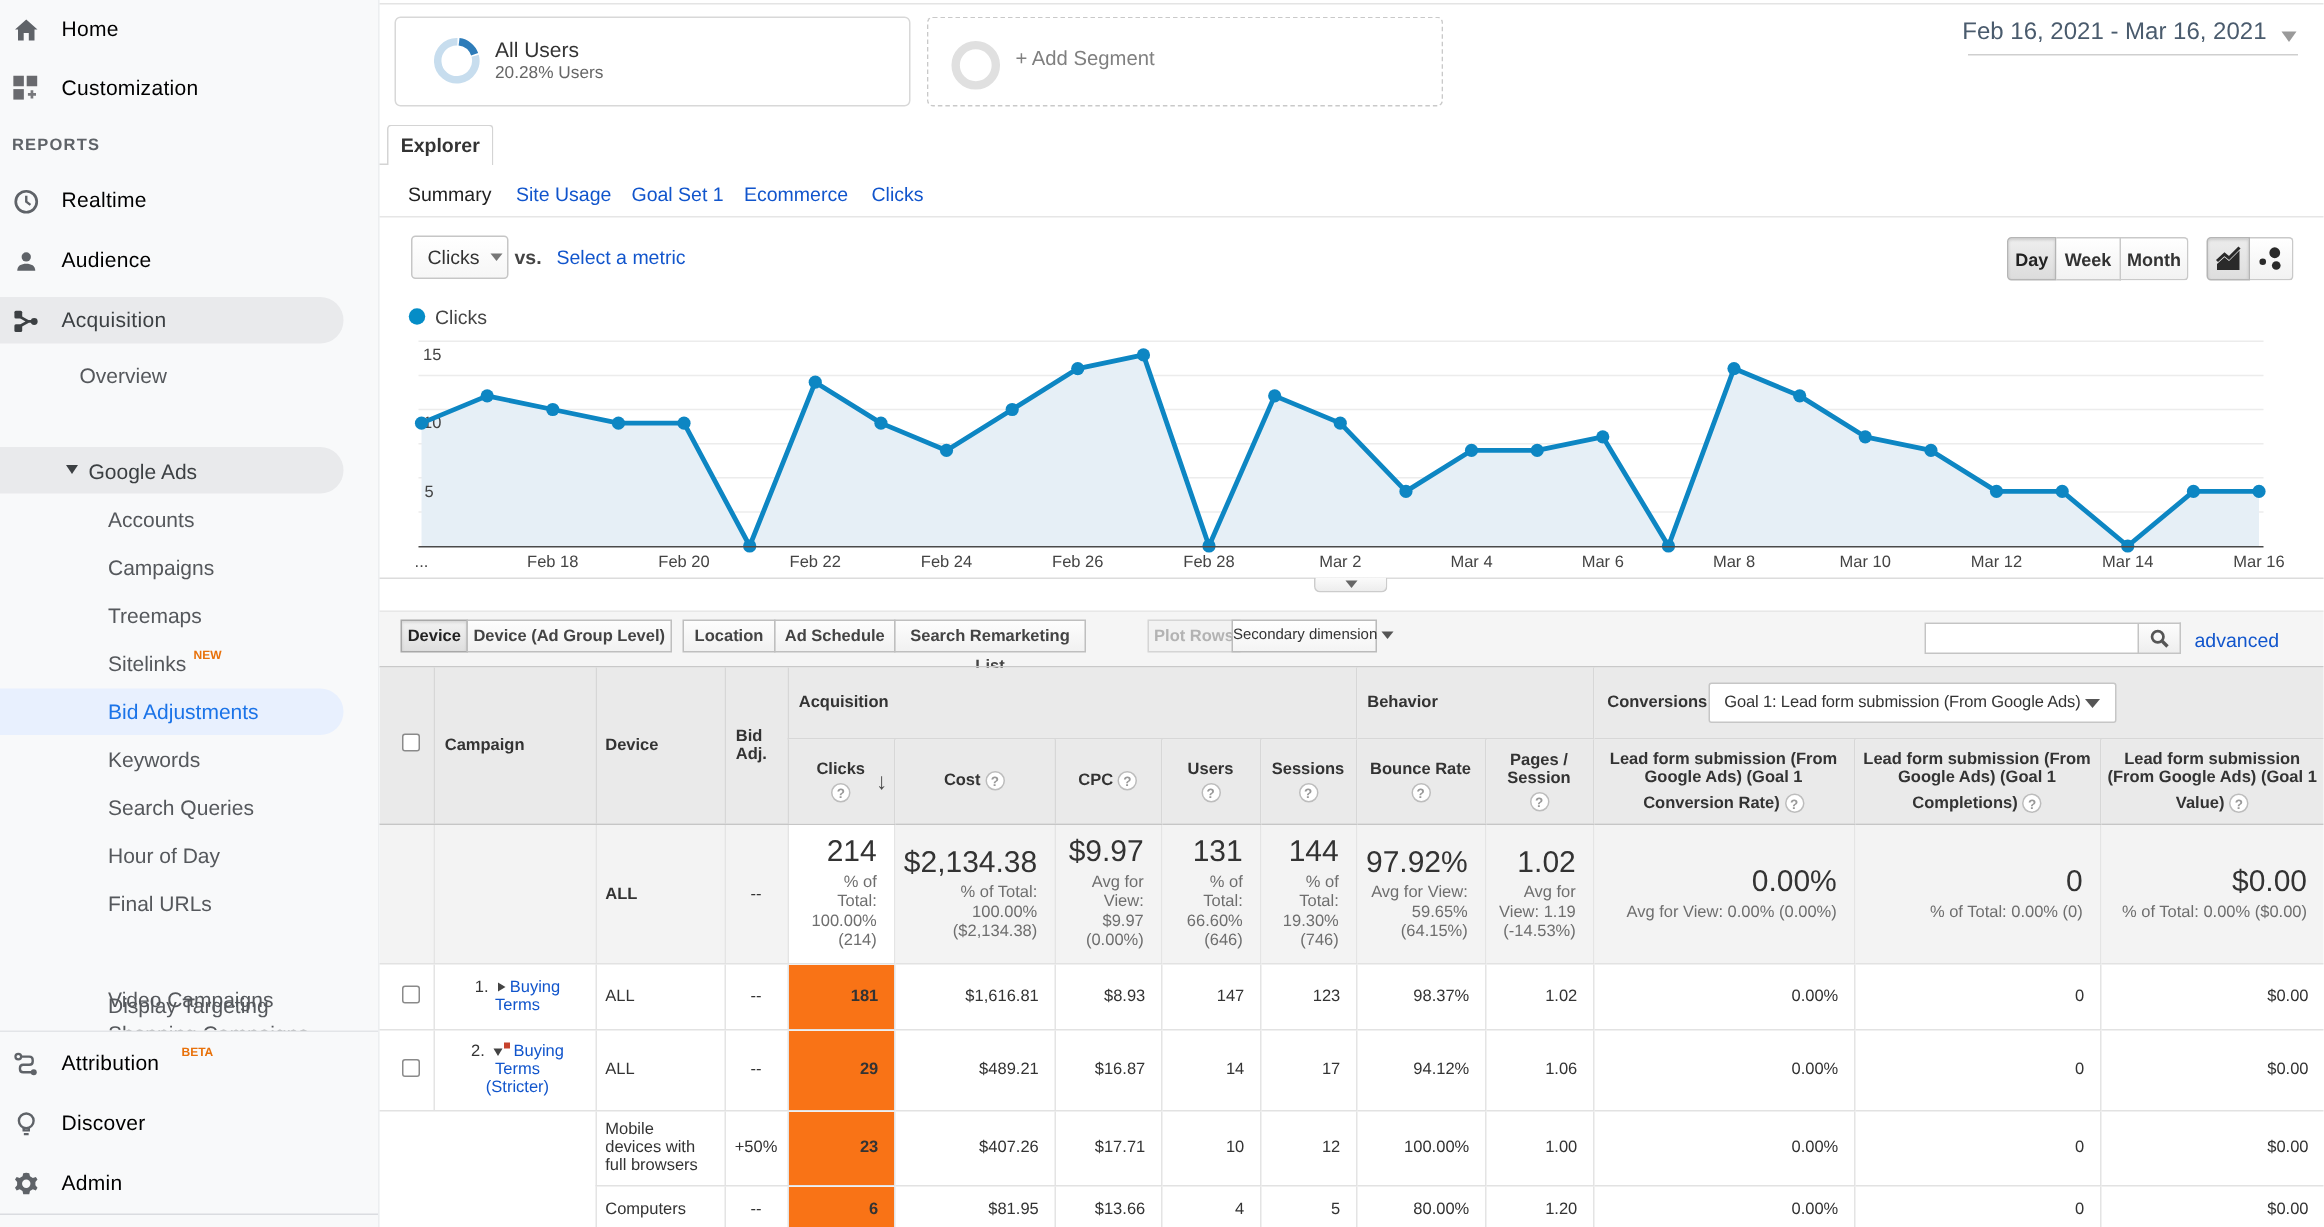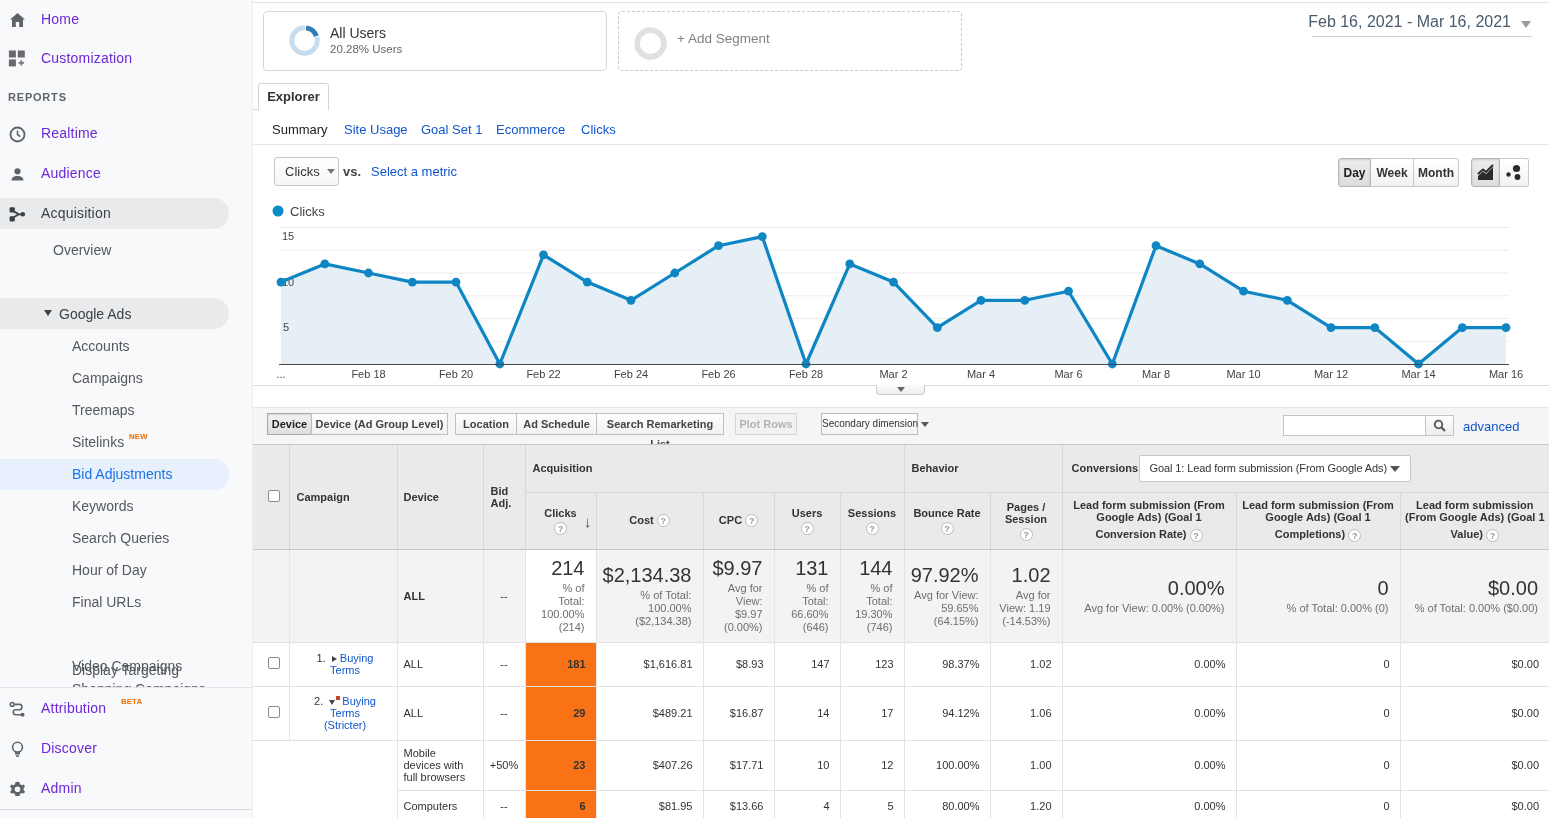--- a/index.html
+++ b/index.html
@@ -6,21 +6,21 @@
 html,body { width:1549px; height:818px; overflow:hidden; background:#fff;
   font-family:"Liberation Sans", sans-serif; }
 .abs { position:absolute; }
 a { text-decoration:none; color:#15c; }
 .tri-r { display:inline-block; width:0; height:0; border-top:4px solid transparent; border-bottom:4px solid transparent; border-left:6px solid #3c4043; }
 .tri-d { display:inline-block; width:0; height:0; border-left:4.5px solid transparent; border-right:4.5px solid transparent; border-top:6px solid #3c4043; }
 
 #sidebar { position:absolute; left:0; top:0; width:253px; height:818px; background:#f8f9fa; border-right:1px solid #eceef0; }
 .navtop { position:absolute; left:0; height:40px; width:253px; }
 .navtop .ic { position:absolute; left:8px; top:11px; width:19px; height:19px; }
-.navtop .tx { position:absolute; left:41px; top:11px; font-size:14px; color:#6d28d9; letter-spacing:.2px; }
+.navtop .tx { position:absolute; left:41px; top:11px; font-size:14px; color:#000000; letter-spacing:.2px; }
 .navsub { position:absolute; left:0; height:32px; width:253px; font-size:14px; color:#55585c; }
 .pill { position:absolute; left:0; width:229px; background:#e9eaec; border-radius:0 18px 18px 0; }
 
 .hdrbtn { position:absolute; top:413px; height:22px; font-size:11px; font-weight:bold; color:#444; background:linear-gradient(#fdfdfd,#f1f1f1); border:1px solid #bfbfbf; text-align:center; }
 
 #dt { border-collapse:collapse; table-layout:fixed; width:1296px; font-size:11px; color:#333; }
 #dt td { border-left:1px solid #e4e4e4; vertical-align:middle; overflow:hidden; }
 #dt tr.hd td { background:#eaeaea; border-left:1px solid #d7d7d7; font-weight:bold; }
 #dt td.grp { border-bottom:1px solid #d7d7d7; }
 #dt tr.cols td { border-bottom:1px solid #c6c6c6; }
@@ -281,21 +281,21 @@
   <div class="abs" style="left:623px; top:385px; width:49px; height:10px; background:linear-gradient(#fbfbfb,#ededed); border:1px solid #ccc; border-top:none; border-radius:0 0 4px 4px;">
     <span class="tri-d" style="display:block; margin:2px auto 0; border-left-width:4px; border-right-width:4px; border-top-width:5px; border-top-color:#666;"></span>
   </div>
 
   <div class="abs" style="left:0; top:407px; width:1296px; height:37px; background:#f5f5f5; border-top:1px solid #e7e7e7;"></div>
   <div class="hdrbtn" style="left:14px; width:45px; background:linear-gradient(#f2f2f2,#dfdfdf); border-color:#a8a8a8; box-shadow:inset 0 1px 2px rgba(0,0,0,.12); line-height:20px; color:#222;">Device</div>
   <div class="hdrbtn" style="left:58px; width:137px; line-height:20px;">Device (Ad Group Level)</div>
   <div class="hdrbtn" style="left:202px; width:62px; line-height:20px;">Location</div>
   <div class="hdrbtn" style="left:263px; width:81px; line-height:20px;">Ad Schedule</div>
   <div class="hdrbtn" style="left:343px; width:128px; line-height:20px;">Search Remarketing List</div>
-  <div class="hdrbtn" style="left:482px; width:62px; background:#f2f2f2; border-color:#d5d5d5; color:#b3b3b3; line-height:20px;">Plot Rows</div>
+  <div class="hdrbtn" style="left:512px; width:62px; background:#f2f2f2; border-color:#d5d5d5; color:#b3b3b3; line-height:20px;">Plot Rows</div>
   <div class="hdrbtn" style="left:568px; width:97px; font-weight:normal; font-size:10px; white-space:nowrap; color:#333; background:linear-gradient(#fff,#f4f4f4); border-color:#bbb; line-height:20px;">Secondary dimension <span class="tri-d" style="border-top-color:#555; border-left-width:4px; border-right-width:4px; border-top-width:5px;"></span></div>
   <div class="abs" style="left:1030px; top:415px; width:143px; height:21px; background:#fff; border:1px solid #c4c4c4;"></div>
   <div class="abs" style="left:1173px; top:415px; width:28px; height:21px; background:linear-gradient(#fdfdfd,#eee); border:1px solid #c4c4c4; border-left:none;">
     <svg width="14" height="14" viewBox="0 0 14 14" style="margin:3px 0 0 7px;">
         <circle cx="5.5" cy="5.5" r="3.8" fill="none" stroke="#555" stroke-width="1.8"></circle>
         <path d="M8.5 8.5 L12 12" stroke="#555" stroke-width="2.2"></path>
       </svg>
   </div>
   <a class="abs" style="left:1210px; top:419px; font-size:13px;">advanced</a>
 

